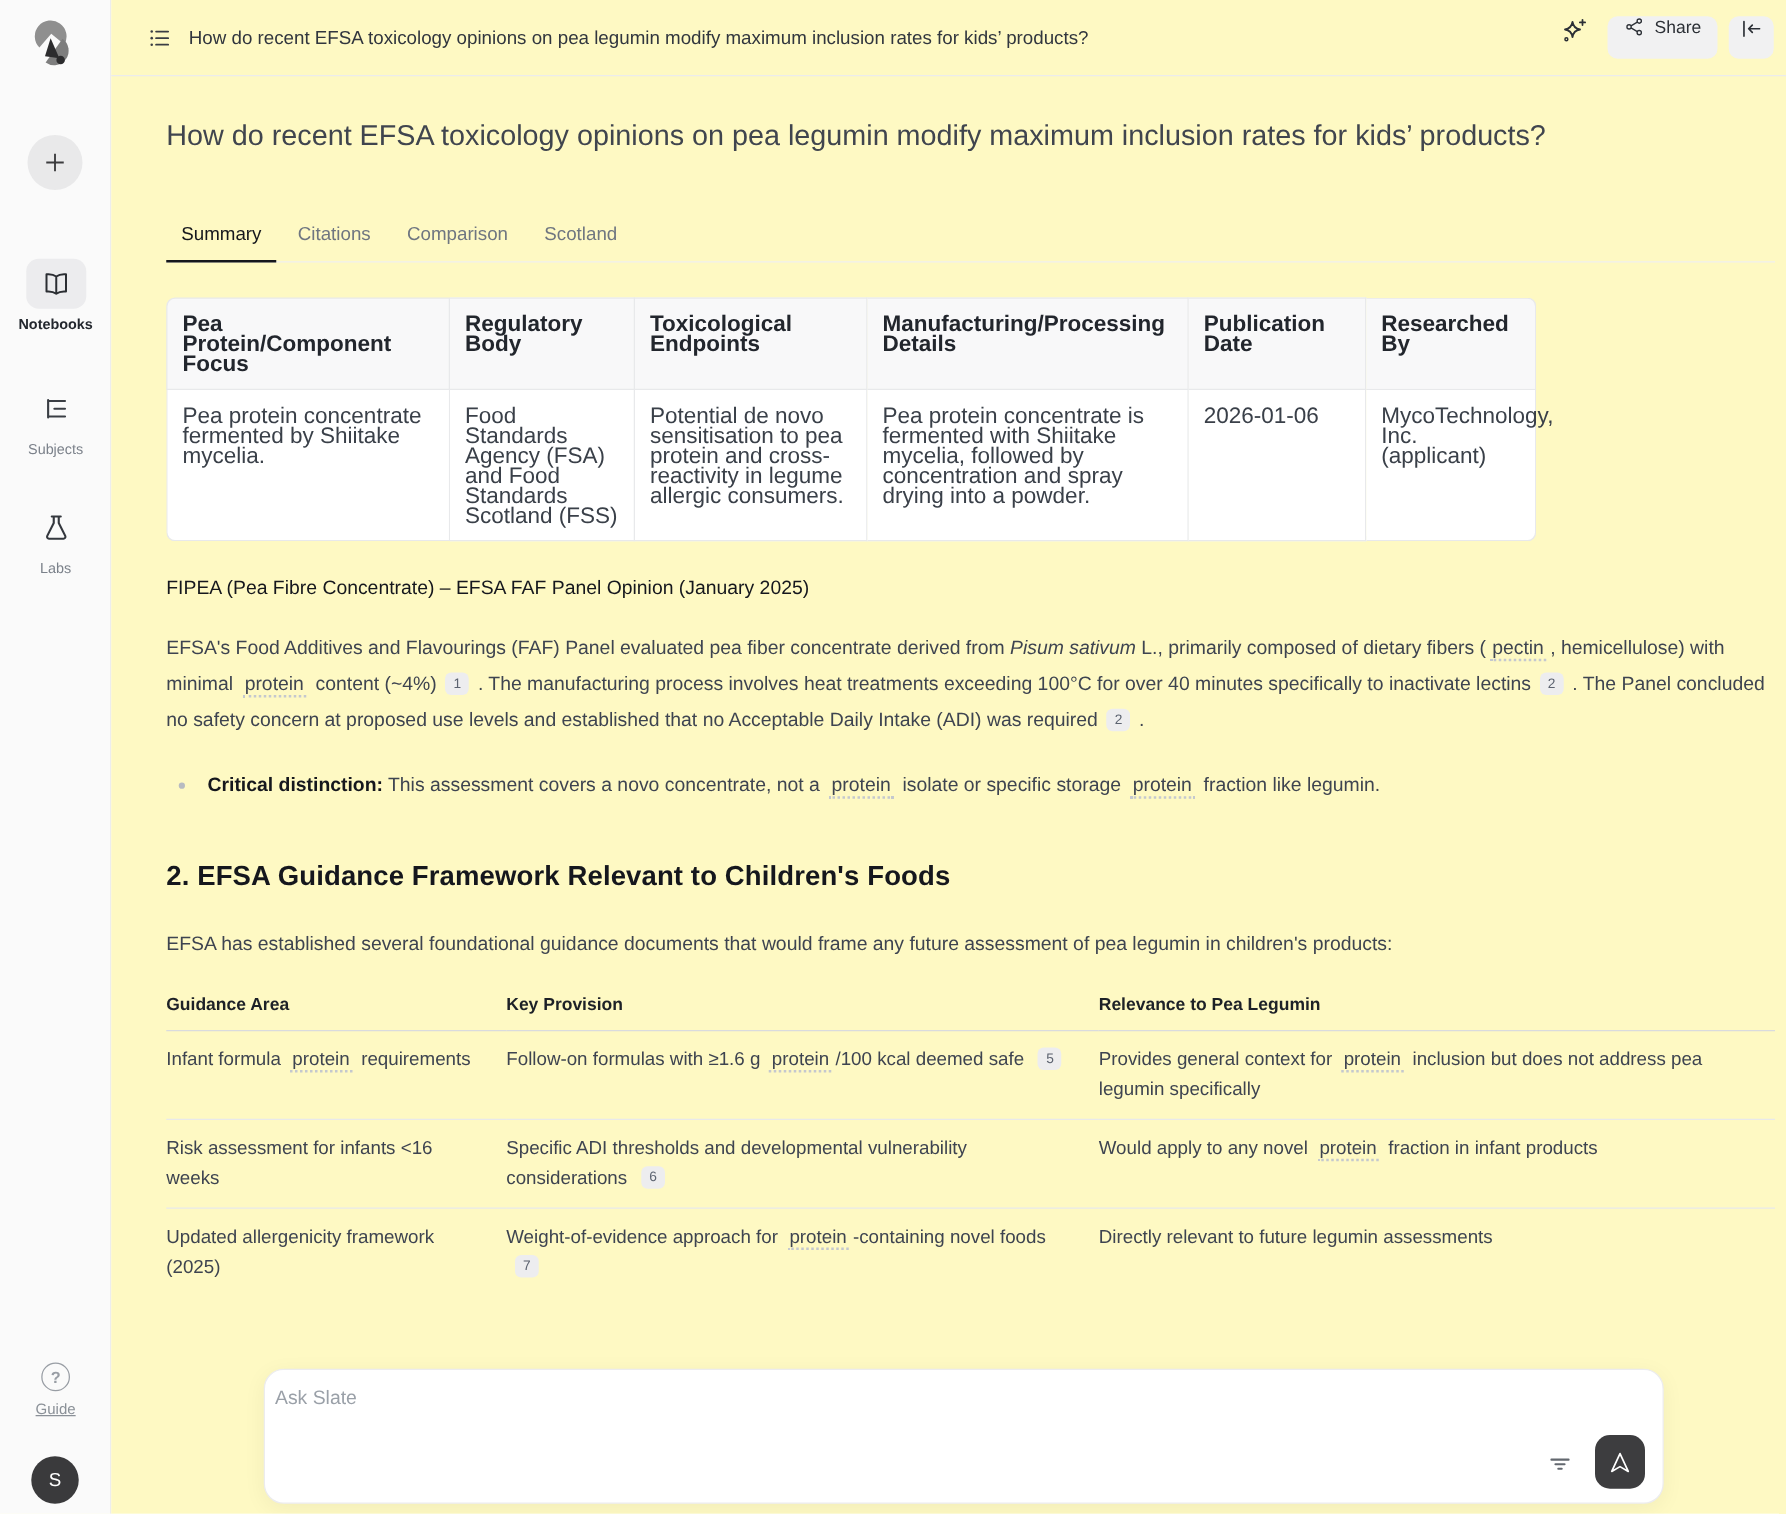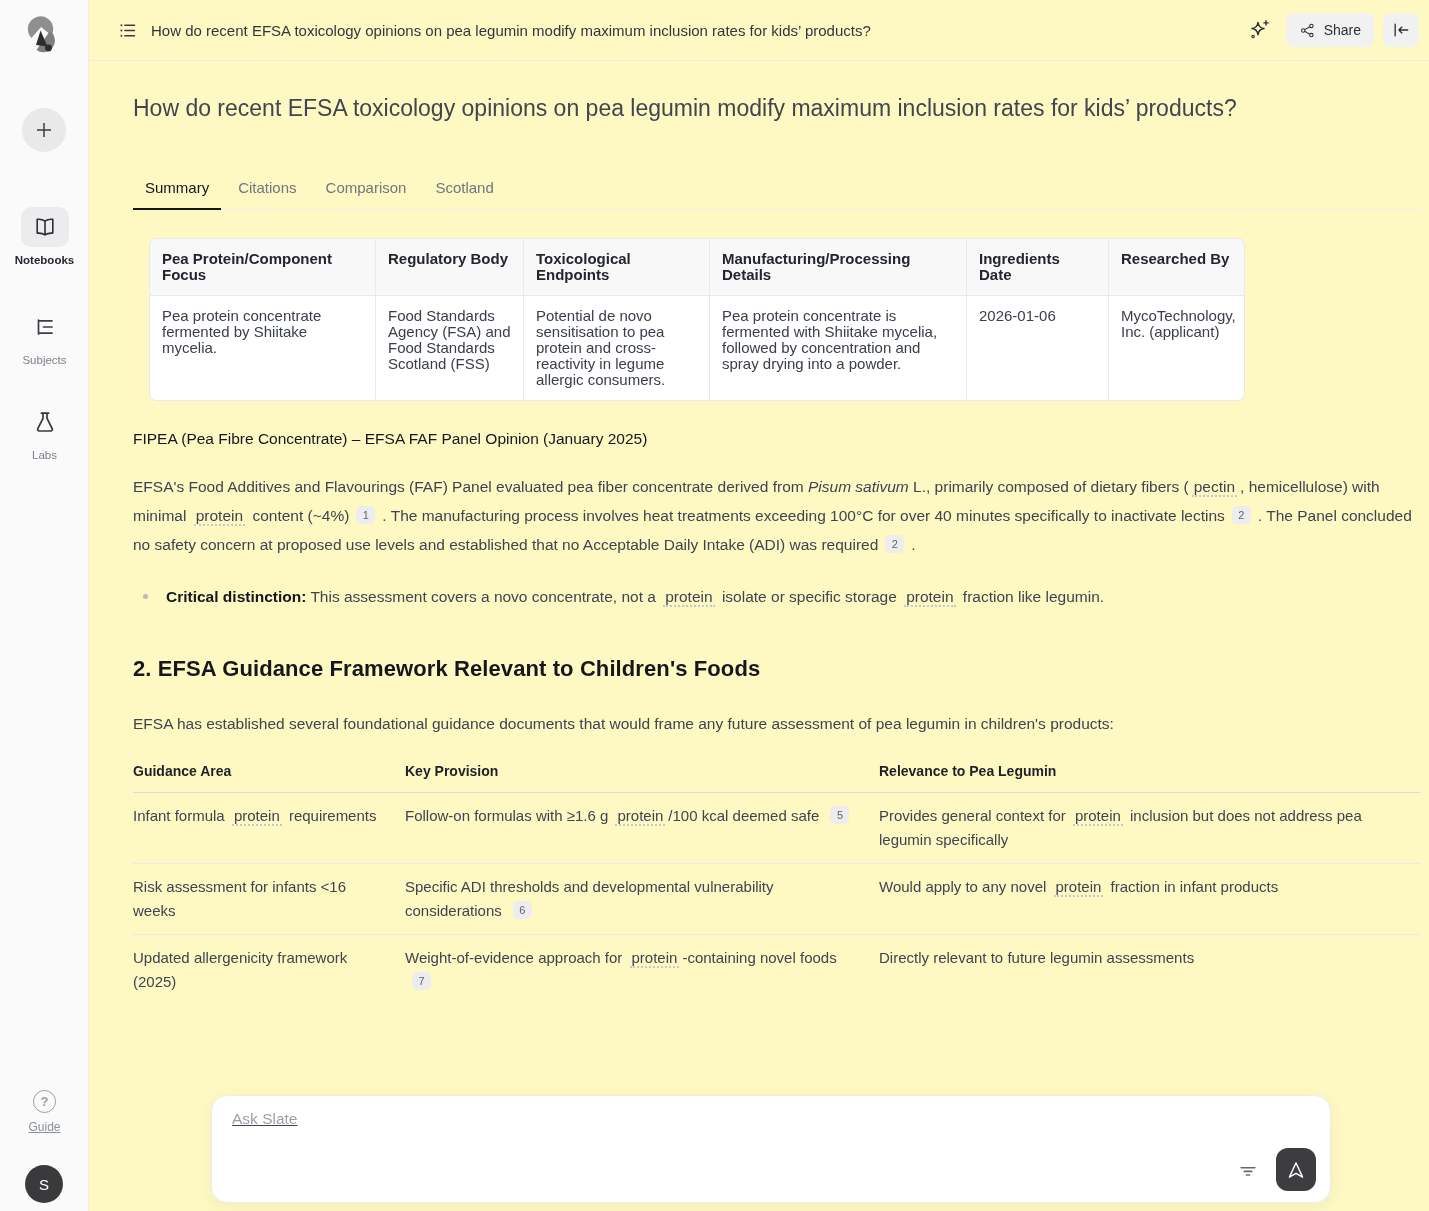--- a/index.html
+++ b/index.html
@@ -29,37 +29,37 @@
             background:#3a3a3c; color:#ffffff; font-size:15px; display:flex; align-items:center;
             justify-content:center; cursor:pointer; }
 
   
   .main { position:absolute; left:89px; top:0; width:1340px; height:1211px; background:#fef9c3; }
 
   .topbar { height:61px; border-bottom:1px solid #ececec; display:flex; align-items:center; padding:0 10px 0 28px; }
   .topbar-left { display:flex; align-items:center; gap:13px; flex:1; min-width:0; }
   .doc-title { font-size:15px; font-weight:500; color:#31363e; white-space:nowrap; overflow:hidden; }
   .topbar-right { display:flex; align-items:center; gap:9px; }
-  .icon-btn { height:34px; border-radius:8px; display:flex; align-items:center; justify-content:center; cursor:pointer; }
+  .icon-btn { height:34px; border-radius:8px; display:flex; align-items:flex-start; justify-content:center; cursor:pointer; }
   .sparkle-btn { width:36px; }
   .share-btn { background:#f1f1f2; padding:0 13px; gap:8px; font-size:14px; font-weight:500; color:#2c3036; }
   .collapse-btn { background:#f1f1f2; width:36px; }
 
   .content { padding:0 9px 0 44px; }
   .question-h1 { margin-top:27px; max-width:1175px; font-size:23px; font-weight:400;
                  line-height:41px; color:#40454e; }
 
   .tabs { margin-top:50px; display:flex; border-bottom:1px solid #efefef; }
   .tab { padding:0 12px 13px 12px; margin-right:5px; font-size:15px; color:#6f7680; cursor:pointer; position:relative; }
   .tab.active { color:#15171c; font-weight:500; }
   .tab.active::after { content:""; position:absolute; left:0; right:0; bottom:-1px; height:2px; background:#15171c; }
 
   
   .ov-table { margin-top:28px; border-collapse:separate; border-spacing:0; width:1096px;
-              font-size:15px; line-height:16px; table-layout:fixed;margin-left:16px; }
+              font-size:18px; line-height:16px; table-layout:fixed; }
   .ov-table th, .ov-table td { border-right:1px solid #e8e9eb; border-bottom:1px solid #e8e9eb;
               padding:12px; text-align:left; vertical-align:top; }
   .ov-table th { background:#f8f8f9; border-top:1px solid #e8e9eb; font-weight:700; color:#22262d; }
   .ov-table th:first-child, .ov-table td:first-child { border-left:1px solid #e8e9eb; }
   .ov-table thead th:first-child { border-top-left-radius:7px; }
   .ov-table thead th:last-child { border-top-right-radius:7px; }
   .ov-table tbody td:first-child { border-bottom-left-radius:7px; }
   .ov-table tbody td:last-child { border-bottom-right-radius:7px; }
   .ov-table td { color:#3a4049; background:#ffffff; }
   .ov-table th.c1 { width:227px; } .ov-table th.c2 { width:148px; } .ov-table th.c3 { width:186px; }
@@ -89,22 +89,22 @@
                 padding:0 20px 13px 0; border-bottom:1px solid #d9dbde; }
   .g-table td { font-size:15px; line-height:24px; color:#3e4450; vertical-align:top;
                 padding:11px 20px 11px 0; border-bottom:1px solid #e8e9eb; }
   .g-table tr:last-child td { border-bottom:none; }
   .g-table .gc1 { width:272px; } .g-table .gc2 { width:474px; } .g-table .gc3 { width:541px; }
 
   
   .ask-box { position:absolute; left:122px; top:1095px; width:1120px; height:108px;
              background:#ffffff; border:1px solid #ececee; border-radius:16px;
              box-shadow:0 4px 18px rgba(0,0,0,0.05); }
-  .ask-input { position:absolute; left:20px; top:14px; width:900px; border:none; outline:none;
-               font-family:"Liberation Sans", sans-serif; font-size:15.5px; color:#3e4450; background:transparent;text-decoration:underline; }
+  .ask-input { position:absolute; left:8px; top:14px; width:900px; border:none; outline:none;
+               font-family:"Liberation Sans", sans-serif; font-size:15.5px; color:#3e4450; background:transparent; }
   .ask-input::placeholder { color:#9aa0a8; }
   .ask-actions { position:absolute; right:14px; bottom:11px; display:flex; align-items:center; gap:15px; }
   .filter-btn { width:26px; height:26px; display:flex; align-items:center; justify-content:center; cursor:pointer; }
   .send-btn { width:40px; height:43px; background:#3d3d3f; border-radius:12px;
               display:flex; align-items:center; justify-content:center; cursor:pointer; }
 
   svg { display:block; }
 </style>
 </head>
 <body>
@@ -208,21 +208,21 @@
       <div class="tab">Scotland</div>
     </div>
 
     <table class="ov-table">
       <thead>
         <tr>
           <th class="c1">Pea Protein/Component Focus</th>
           <th class="c2">Regulatory Body</th>
           <th class="c3">Toxicological Endpoints</th>
           <th class="c4">Manufacturing/Processing Details</th>
-          <th class="c5">Ingredients Date</th>
+          <th class="c5">Publication Date</th>
           <th class="c6">Researched By</th>
         </tr>
       </thead>
       <tbody>
         <tr>
           <td>Pea protein concentrate fermented by Shiitake mycelia.</td>
           <td>Food Standards Agency (FSA) and Food Standards Scotland (FSS)</td>
           <td>Potential de novo sensitisation to pea protein and cross-reactivity in legume allergic consumers.</td>
           <td>Pea protein concentrate is fermented with Shiitake mycelia, followed by concentration and spray drying into a powder.</td>
           <td>2026-01-06</td>

